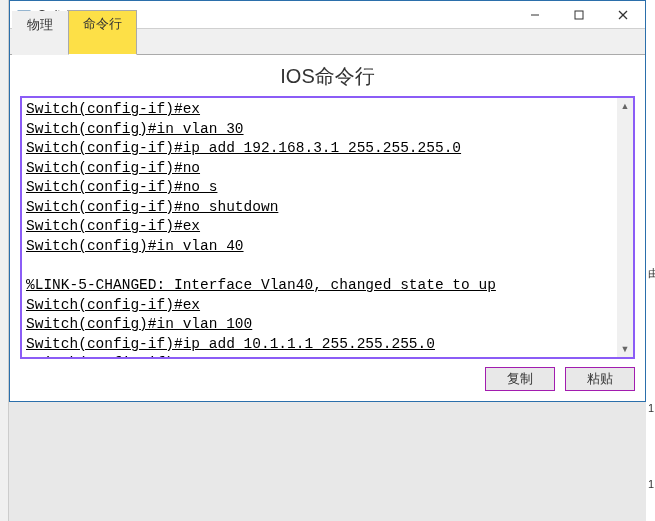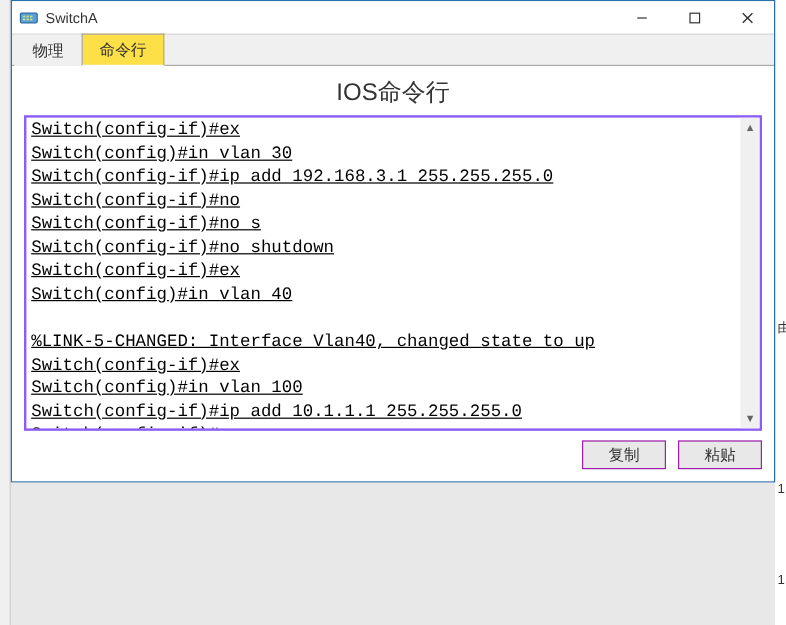--- a/index.html
+++ b/index.html
@@ -67,21 +67,21 @@
   .titlebar .ctrl.close { font-size: 16px; }
   .tabs {
     height: 26px;
     background: #f0f0f0;
     display: flex;
     align-items: flex-end;
     padding-left: 2px;
     border-bottom: 1px solid #aaa;
   }
   .tab {
-    padding: 4px 14px 3px 14px;
+    padding: 4px 14px 21px 14px;
     font-size: 13px;
     color: #333;
     border: 1px solid transparent;
     border-bottom: none;
     position: relative;
     top: 1px;
     background: #f0f0f0;
   }
   .tab.active {
     background: #fde047;

